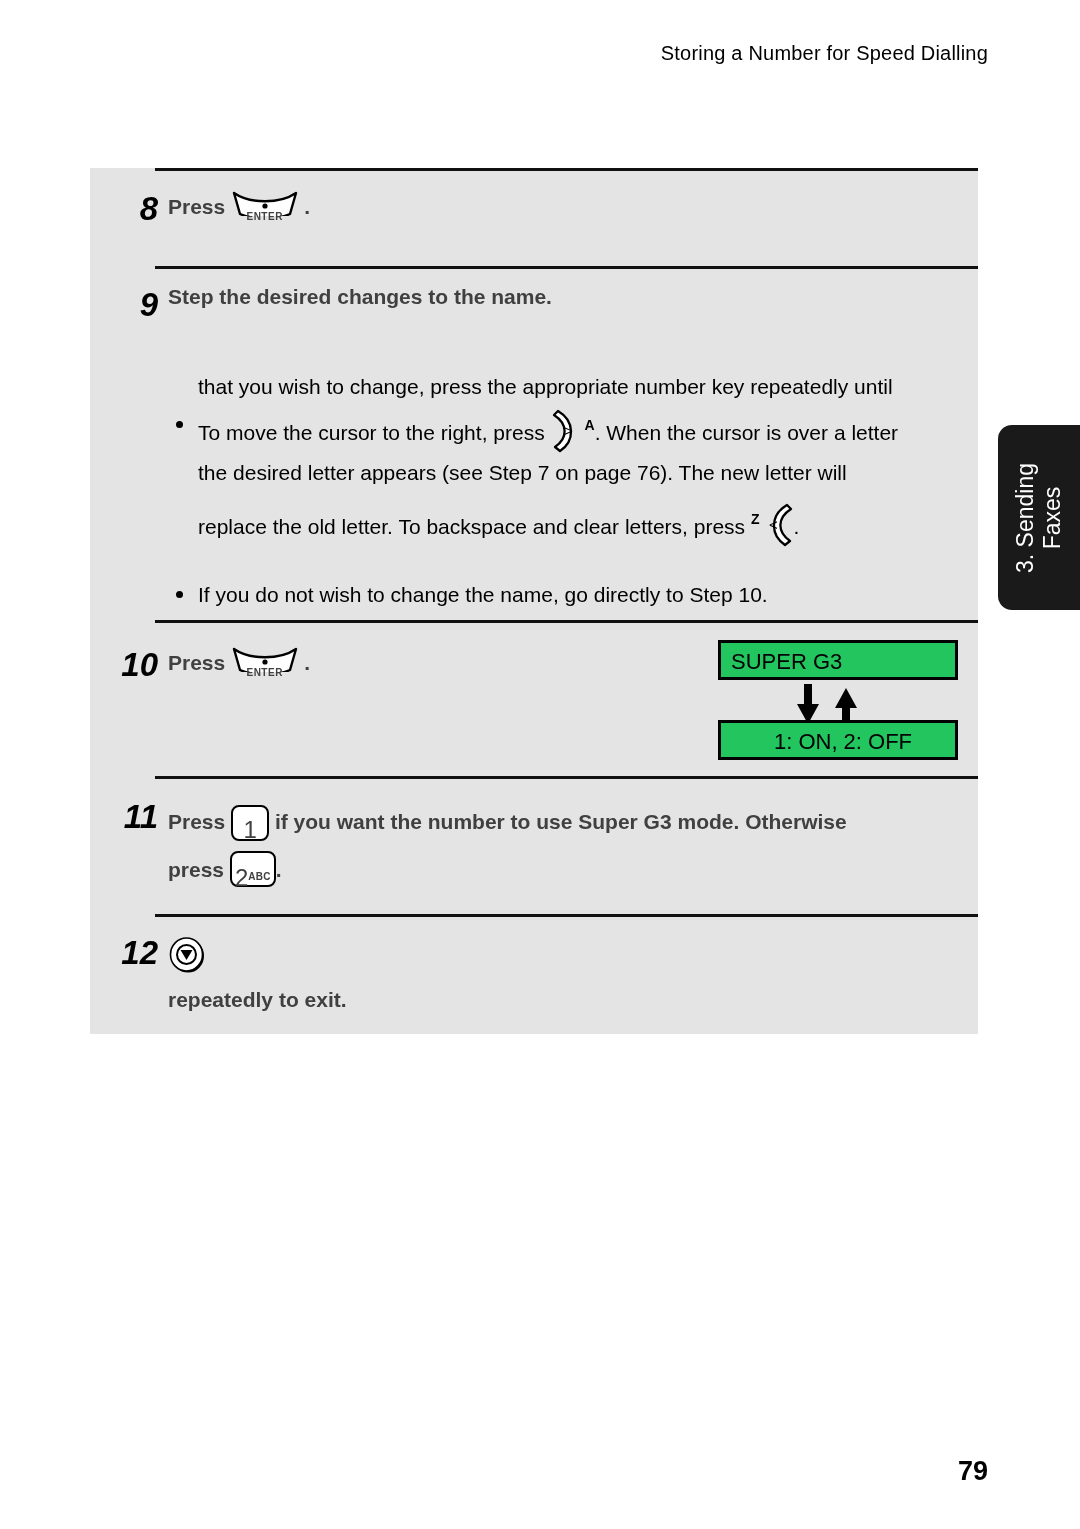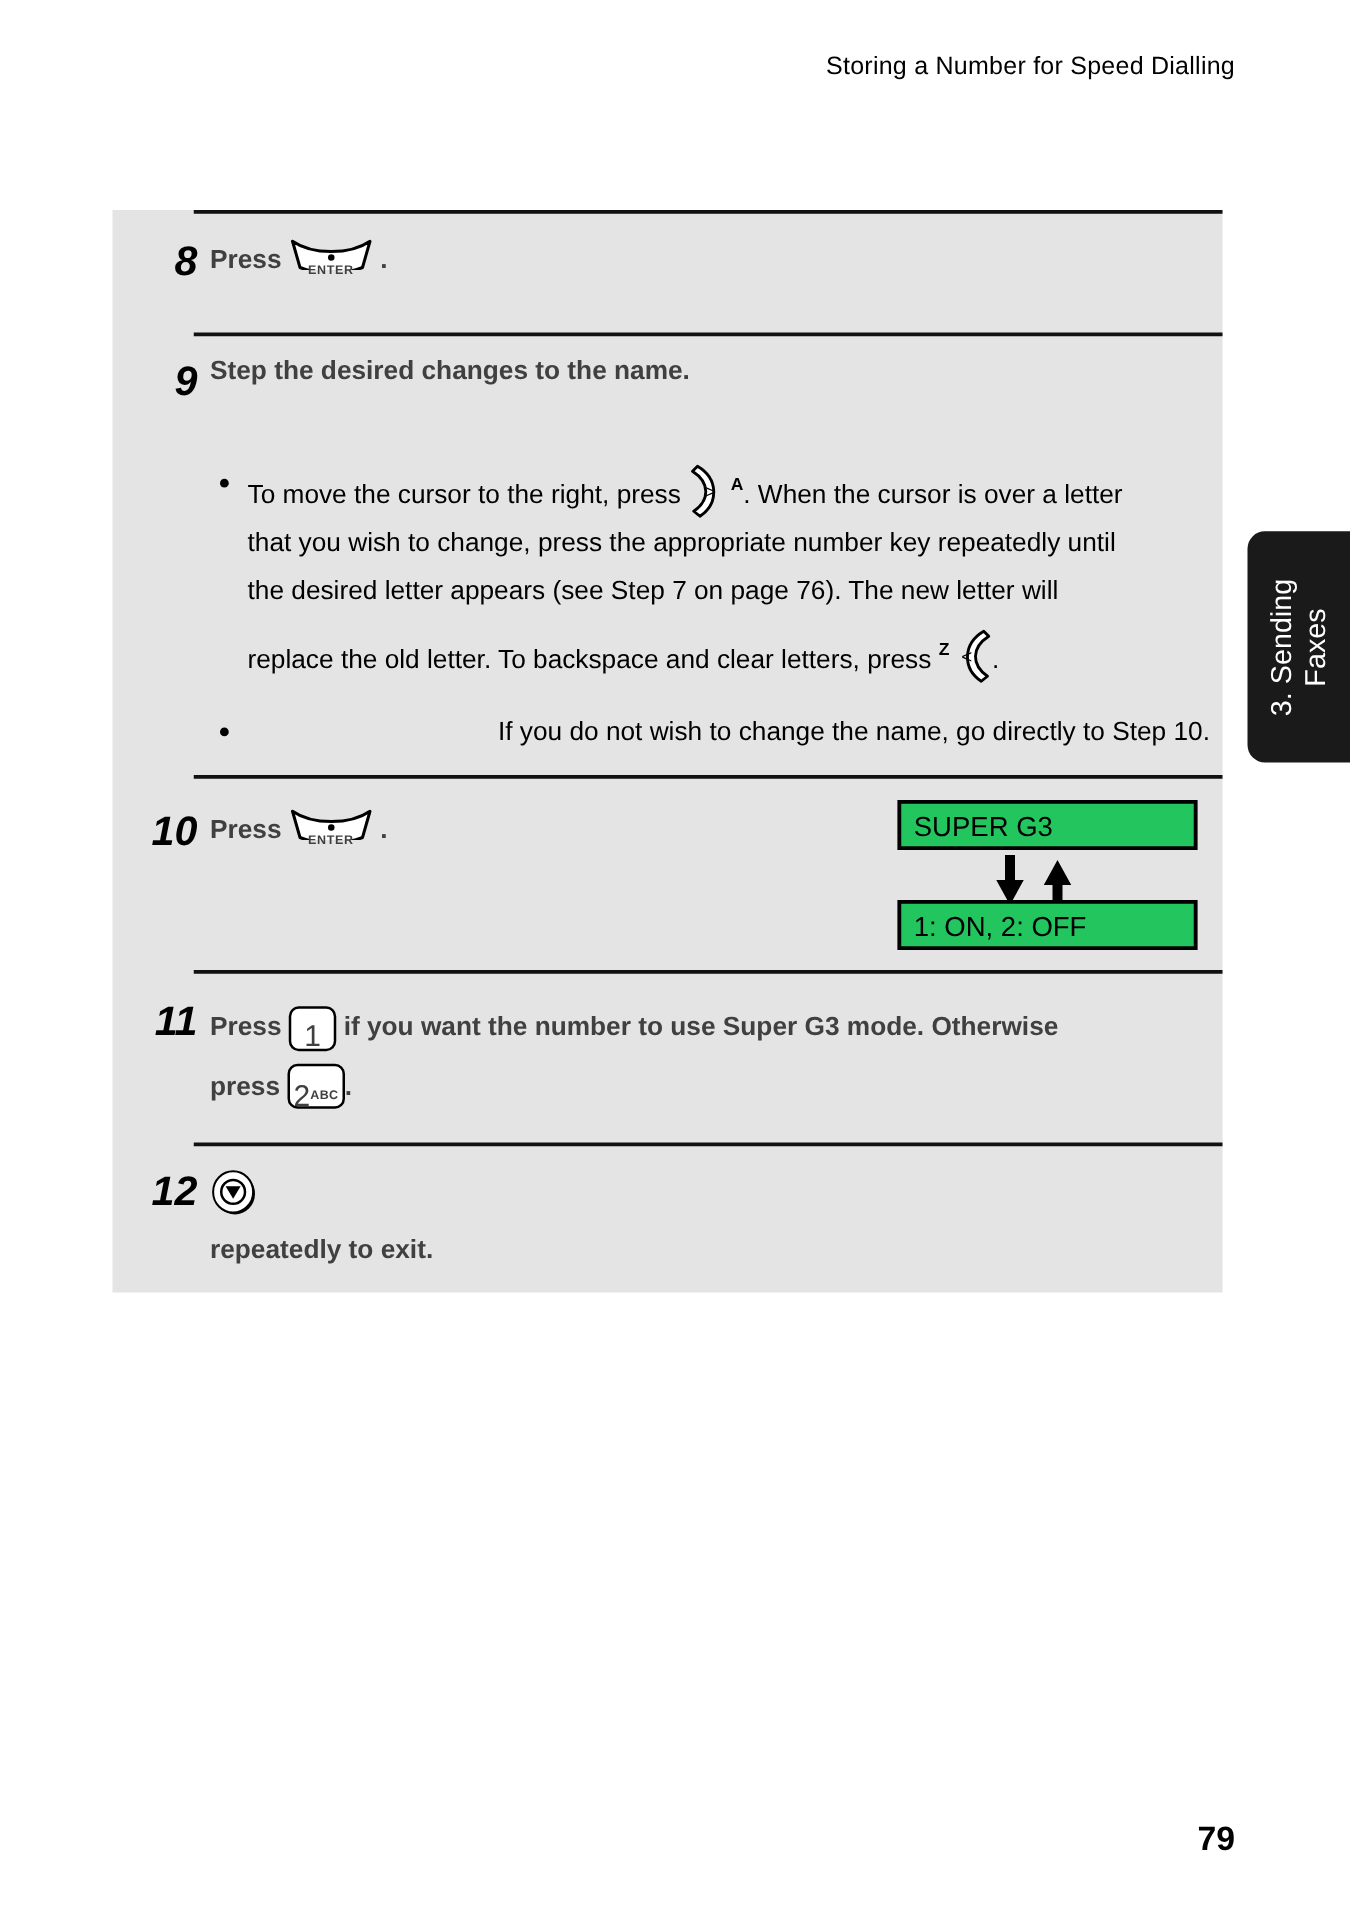--- a/index.html
+++ b/index.html
@@ -252,49 +252,49 @@
   <div class="step" style="top:118px;">
     <div class="step-num">9</div>
     <div class="step-body">
       <span class="bold-text">Step the desired changes to the name.</span>
     </div>
   </div>
 
   <div class="bullets" style="top:200px;">
 
     <div class="bullet-row">
+      <span>that you wish to change, press the appropriate number key repeatedly until</span>
+    </div>
+
+    <div class="bullet-row">
       <span class="bullet-dot"></span>
       <span>To move the cursor to the right, press</span>
       <span class="key-cres">
         <svg width="34" height="46" viewBox="0 0 34 46">
           <path d="M7,3 C24,13 24,33 9,43 L4,39 C17,30 17,16 3,7 Z" fill="#ffffff" stroke="#000000" stroke-width="2.3" stroke-linejoin="round"></path>
           <text x="13" y="28" font-family="Liberation Sans, sans-serif" font-size="15" fill="#000000">&gt;</text>
         </svg>
       </span><span class="key-sup">A</span><span>. When the cursor is over a letter</span>
     </div>
 
     <div class="bullet-row">
-      <span>that you wish to change, press the appropriate number key repeatedly until</span>
-    </div>
-
-    <div class="bullet-row">
       <span>the desired letter appears (see Step 7 on page 76). The new letter will</span>
     </div>
 
     <div class="bullet-row" style="line-height:54px;">
       <span>replace the old letter. To backspace and clear letters, press</span>
       <span class="key-sup">Z</span><span class="key-cres">
         <svg width="34" height="46" viewBox="0 0 34 46">
           <path d="M27,3 C10,13 10,33 25,43 L30,39 C17,30 17,16 31,7 Z" fill="#ffffff" stroke="#000000" stroke-width="2.3" stroke-linejoin="round"></path>
           <text x="9" y="28" font-family="Liberation Sans, sans-serif" font-size="15" fill="#000000">&lt;</text>
         </svg>
       </span><span>.</span>
     </div>
 
-    <div class="bullet-row" style="margin-top:12px;text-align:right;">
+    <div class="bullet-row" style="margin-top:22px;">
       <span class="bullet-dot"></span>
       <span>If you do not wish to change the name, go directly to Step 10.</span>
     </div>
   </div>
 
   <div class="rule" style="top:452px;"></div>
 
   <div class="step" style="top:478px;">
     <div class="step-num">10</div>
     <div class="step-body">
@@ -318,21 +318,21 @@
     <svg width="90" height="44" viewBox="0 0 90 44">
       <g>
         <path d="M14,0 L14,20 L7,20 L18,40 L29,20 L22,20 L22,0 Z" fill="#000000"></path>
       </g>
       <g>
         <path d="M52,44 L52,24 L45,24 L56,4 L67,24 L60,24 L60,44 Z" fill="#000000"></path>
       </g>
     </svg>
   </div>
 
-  <div class="lcd" style="left:628px; top:552px; width:240px; height:40px;">
+  <div class="lcd" style="left:628px; top:552px; width:240px; height:40px;text-align:center;">
     <span>1: ON, 2: OFF</span>
   </div>
 
   <div class="rule" style="top:608px;"></div>
 
   <div class="step" style="top:630px;">
     <div class="step-num">11</div>
     <div class="step-body bold-text" style="line-height:48px;">
       <span>Press</span>
       <span class="key-num">

